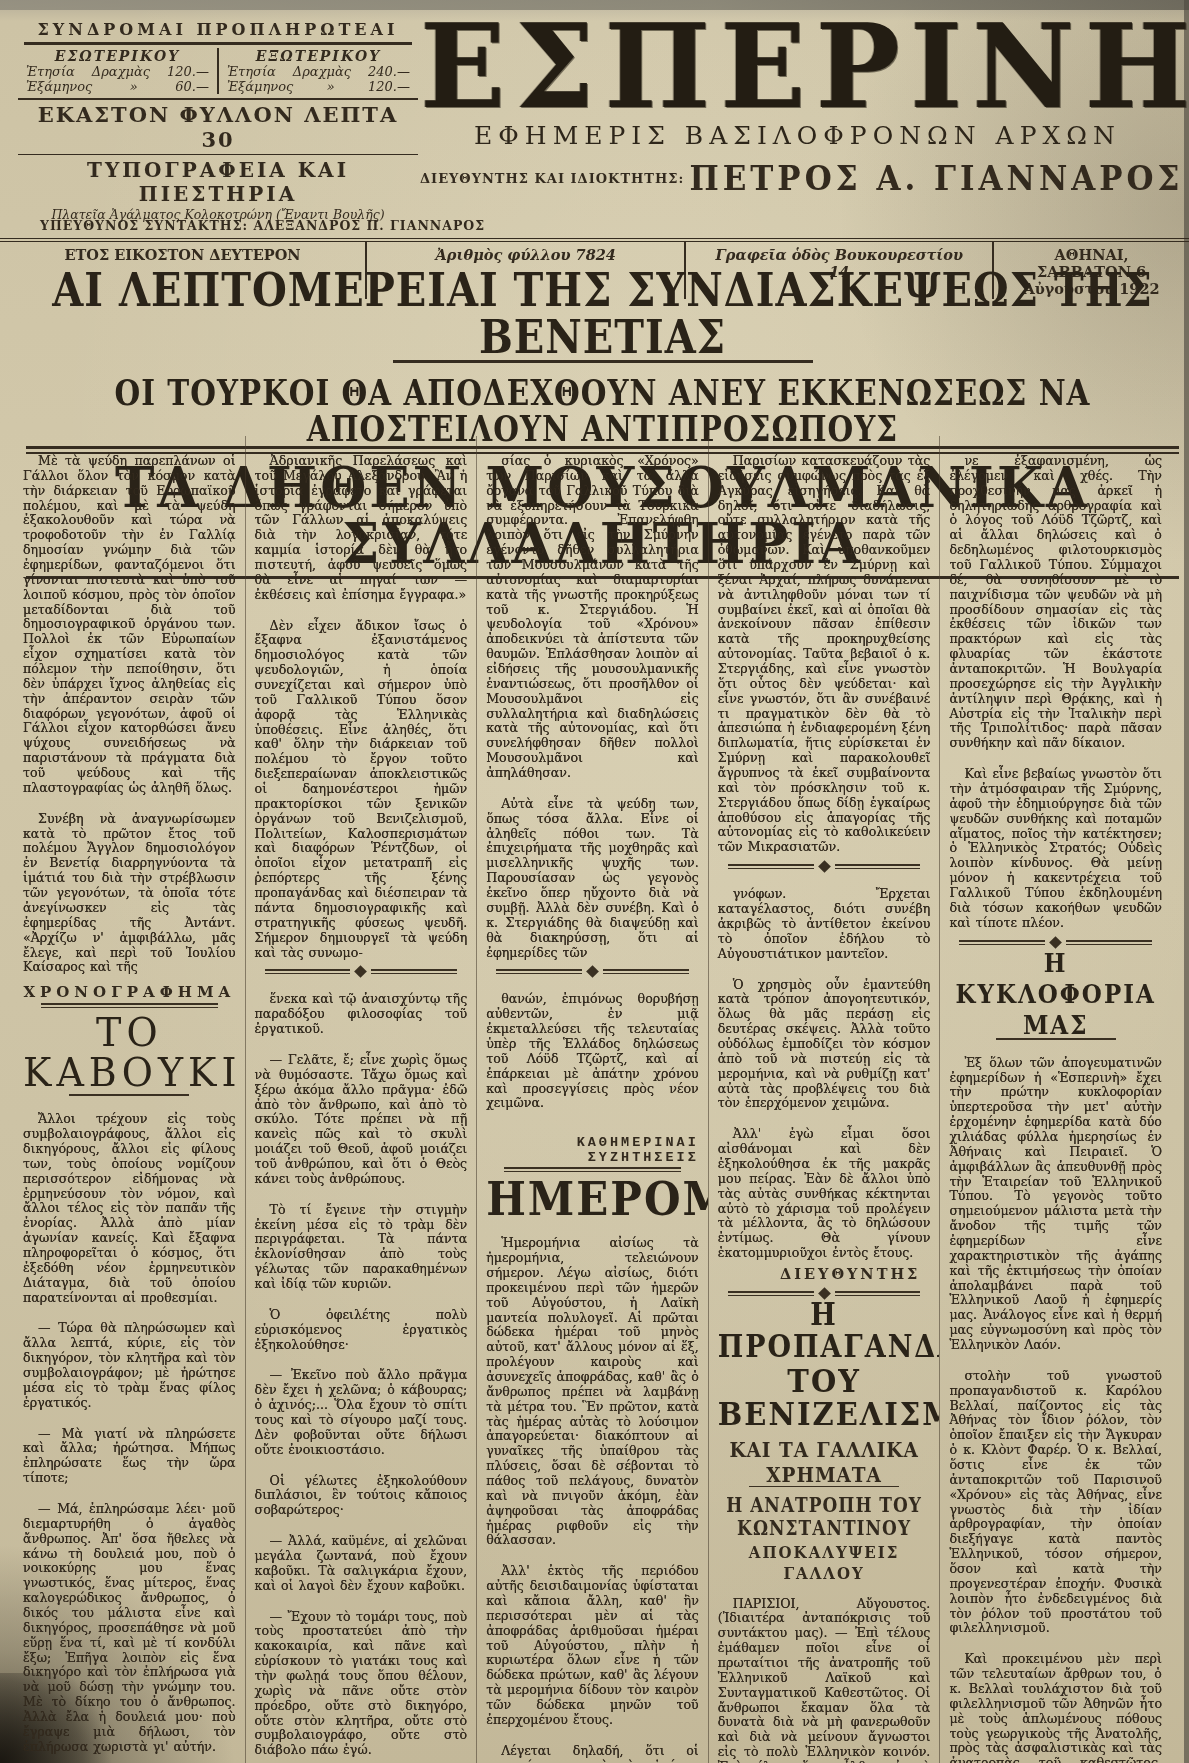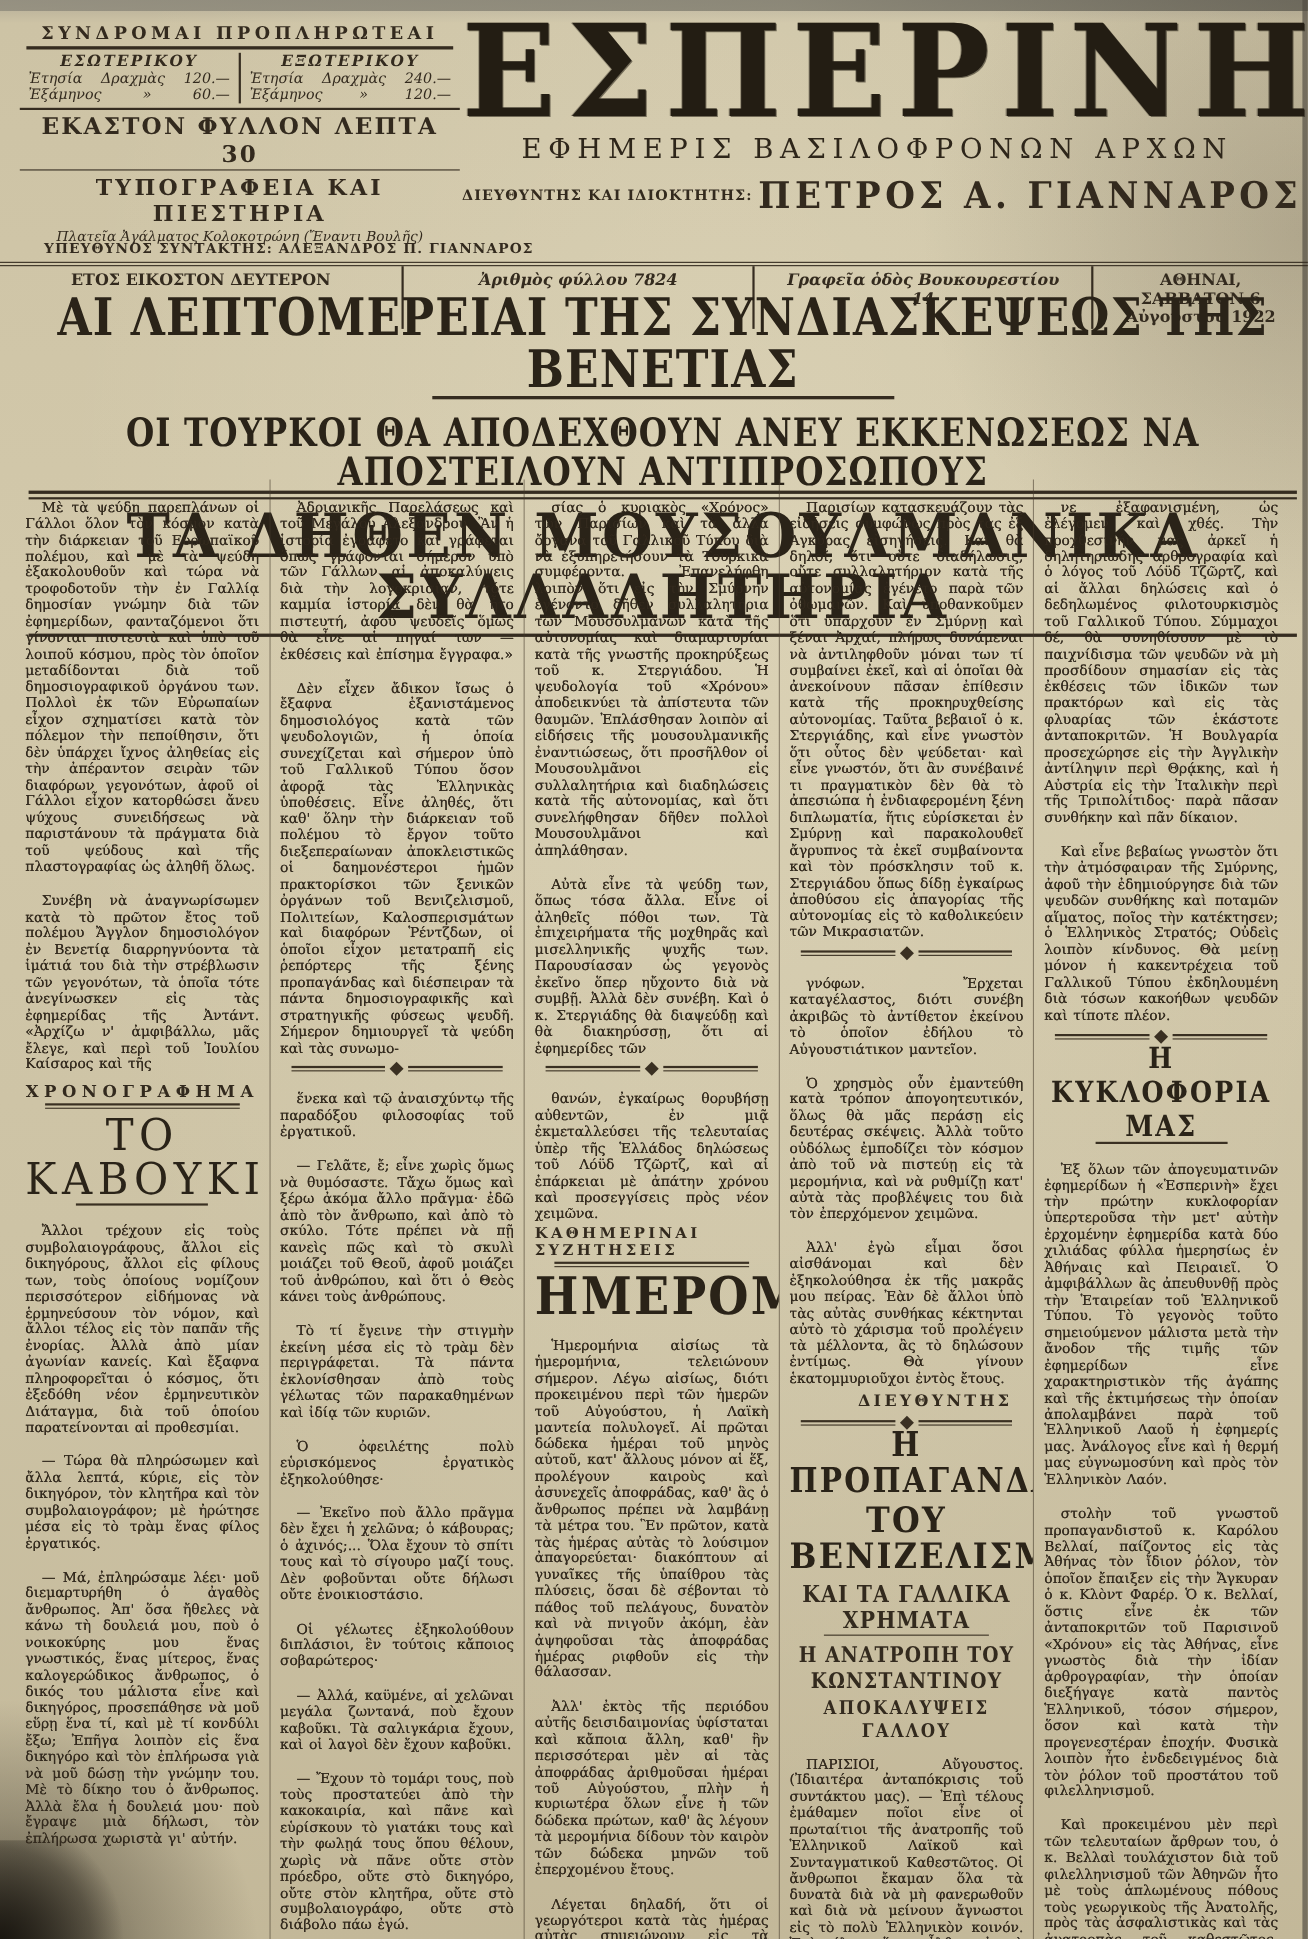--- a/index.html
+++ b/index.html
@@ -60,21 +60,21 @@
   .col + .col{border-left:1px solid rgba(70,58,44,.55);}
   .bp{margin:16px 0 2px;text-indent:15px;text-align:justify;font-size:12.6px;line-height:1.18;word-spacing:1px;
       text-shadow:0 0 .6px rgba(44,36,24,.9);}
   .orn{display:flex;align-items:center;justify-content:center;margin:7px 10px 5px;}
   .orn::before,.orn::after{content:"";flex:1;border-top:2px solid #3a3022;border-bottom:1px solid #3a3022;height:2px;}
   .orn span{width:9px;height:9px;background:#3a3022;transform:rotate(45deg);margin:0 6px;}
   .sec-label{font-weight:bold;font-size:15px;letter-spacing:5px;text-align:center;margin-top:8px;}
   .sec-label-rule{border:0;border-top:2px solid #3a3022;border-bottom:1px solid #3a3022;height:2px;margin:2px 18px 6px;}
   .big-title{font-size:38px;letter-spacing:5px;text-align:center;line-height:1;margin:4px 0 2px;transform:scaleY(1.05);color:#2a2318;}
   .big-title-rule{width:120px;margin:4px auto 8px;border:0;border-top:2px solid #3a3022;}
-  .sm-label{font-weight:bold;font-size:13.5px;letter-spacing:3px;text-align:left;margin-top:2px;}
+  .sm-label{font-weight:bold;font-size:13.5px;letter-spacing:3px;text-align:right;margin-top:24px;font-family:Liberation Mono, monospace;}
   .hem-title{font-size:42px;font-weight:bold;letter-spacing:2px;text-align:center;line-height:1;margin:6px 0 10px;transform:scaleY(1.12);color:#2a2318;}
   .sig{text-align:right;font-weight:bold;font-size:14.5px;letter-spacing:3px;margin:4px 10px 6px 0;}
   .kick1{font-size:27px;font-weight:bold;letter-spacing:2px;text-align:center;line-height:1.05;margin-top:4px;transform:scaleY(1.15);color:#2a2318;}
   .kick2{font-size:29px;font-weight:bold;letter-spacing:2px;text-align:center;line-height:1.05;margin-top:8px;transform:scaleY(1.1);color:#2a2318;}
   .sub1{font-size:18.5px;font-weight:bold;letter-spacing:1px;text-align:center;margin-top:12px;transform:scaleY(1.15);}
   .sub2{font-size:17px;font-weight:bold;letter-spacing:1px;text-align:center;margin-top:10px;transform:scaleY(1.15);}
   .sub3{font-size:15px;font-weight:bold;letter-spacing:2px;text-align:center;margin:8px 0 8px;transform:scaleY(1.15);}
   .mini-rule{width:150px;margin:3px auto;border:0;border-top:1px solid #3a3022;}
   .kyk-title{font-size:23px;font-weight:bold;letter-spacing:2px;text-align:center;margin:6px 0 2px;transform:scaleY(1.15);color:#2a2318;}
 </style>
@@ -158,20 +158,21 @@
         <p class="bp">Μὲ τὰ ψεύδη παρεπλάνων οἱ Γάλλοι ὅλον τὸν κόσμον κατὰ τὴν διάρκειαν τοῦ Εὐρωπαϊκοῦ πολέμου, καὶ μὲ τὰ ψεύδη ἐξακολουθοῦν καὶ τώρα νὰ τροφοδοτοῦν τὴν ἐν Γαλλίᾳ δημοσίαν γνώμην διὰ τῶν ἐφημερίδων, φανταζόμενοι ὅτι γίνονται πιστευτὰ καὶ ὑπὸ τοῦ λοιποῦ κόσμου, πρὸς τὸν ὁποῖον μεταδίδονται διὰ τοῦ δημοσιογραφικοῦ ὀργάνου των. Πολλοὶ ἐκ τῶν Εὐρωπαίων εἶχον σχηματίσει κατὰ τὸν πόλεμον τὴν πεποίθησιν, ὅτι δὲν ὑπάρχει ἴχνος ἀληθείας εἰς τὴν ἀπέραντον σειρὰν τῶν διαφόρων γεγονότων, ἀφοῦ οἱ Γάλλοι εἶχον κατορθώσει ἄνευ ψύχους συνειδήσεως νὰ παριστάνουν τὰ πράγματα διὰ τοῦ ψεύδους καὶ τῆς πλαστογραφίας ὡς ἀληθῆ ὅλως.</p>
         <p class="bp">Συνέβη νὰ ἀναγνωρίσωμεν κατὰ τὸ πρῶτον ἔτος τοῦ πολέμου Ἄγγλον δημοσιολόγον ἐν Βενετίᾳ διαρρηγνύοντα τὰ ἱμάτιά του διὰ τὴν στρέβλωσιν τῶν γεγονότων, τὰ ὁποῖα τότε ἀνεγίνωσκεν εἰς τὰς ἐφημερίδας τῆς Ἀντάντ. «Ἀρχίζω ν' ἀμφιβάλλω, μᾶς ἔλεγε, καὶ περὶ τοῦ Ἰουλίου Καίσαρος καὶ τῆς</p>
       </div>
     <div class="sec-label">ΧΡΟΝΟΓΡΑΦΗΜΑ</div>
     <hr class="sec-label-rule">
     <div class="big-title">ΤΟ ΚΑΒΟΥΚΙ</div>
     <hr class="big-title-rule">
     <div>
         <p class="bp">Ἄλλοι τρέχουν εἰς τοὺς συμβολαιογράφους, ἄλλοι εἰς δικηγόρους, ἄλλοι εἰς φίλους των, τοὺς ὁποίους νομίζουν περισσότερον εἰδήμονας νὰ ἑρμηνεύσουν τὸν νόμον, καὶ ἄλλοι τέλος εἰς τὸν παπᾶν τῆς ἐνορίας. Ἀλλὰ ἀπὸ μίαν ἀγωνίαν κανείς. Καὶ ἔξαφνα πληροφορεῖται ὁ κόσμος, ὅτι ἐξεδόθη νέον ἑρμηνευτικὸν Διάταγμα, διὰ τοῦ ὁποίου παρατείνονται αἱ προθεσμίαι.</p>
         <p class="bp">— Τώρα θὰ πληρώσωμεν καὶ ἄλλα λεπτά, κύριε, εἰς τὸν δικηγόρον, τὸν κλητῆρα καὶ τὸν συμβολαιογράφον; μὲ ἠρώτησε μέσα εἰς τὸ τρὰμ ἕνας φίλος ἐργατικός.</p>
+        <p class="bp">— Μὰ γιατί νὰ πληρώσετε καὶ ἄλλα; ἠρώτησα. Μήπως ἐπληρώσατε ἕως τὴν ὥρα τίποτε;</p>
         <p class="bp">— Μά, ἐπληρώσαμε λέει· μοῦ διεμαρτυρήθη ὁ ἀγαθὸς ἄνθρωπος. Ἀπ' ὅσα ἤθελες νὰ κάνω τὴ δουλειά μου, ποὺ ὁ νοικοκύρης μου ἕνας γνωστικός, ἕνας μίτερος, ἕνας καλογερώδικος ἄνθρωπος, ὁ δικός του μάλιστα εἶνε καὶ δικηγόρος, προσεπάθησε νὰ μοῦ εὕρῃ ἕνα τί, καὶ μὲ τί κονδύλι ἔξω; Ἐπῆγα λοιπὸν εἰς ἕνα δικηγόρο καὶ τὸν ἐπλήρωσα γιὰ νὰ μοῦ δώσῃ τὴν γνώμην του. Μὲ τὸ δίκηο του ὁ ἄνθρωπος. Ἀλλὰ ἔλα ἡ δουλειά μου· ποὺ ἔγραψε μιὰ δήλωσι, τὸν ἐπλήρωσα χωριστὰ γι' αὐτήν.</p>
       </div>
   </div>
 
   <div class="col">
     <div>
         <p class="bp">Ἀδριανικῆς Παρελάσεως καὶ τοῦ Μεγάλου Ἀλεξάνδρου. Ἂν ἡ ἱστορία ἐγράφετο καὶ γράφεται ὅπως γράφονται σήμερον ὑπὸ τῶν Γάλλων αἱ ἀποκαλύψεις διὰ τὴν λογοκρισίαν, τότε καμμία ἱστορία δὲν θὰ ἦτο πιστευτή, ἀφοῦ ψευδεῖς ὅμως θὰ εἶνε αἱ πηγαί των — ἐκθέσεις καὶ ἐπίσημα ἔγγραφα.»</p>
         <p class="bp">Δὲν εἶχεν ἄδικον ἴσως ὁ ἔξαφνα ἐξανιστάμενος δημοσιολόγος κατὰ τῶν ψευδολογιῶν, ἡ ὁποία συνεχίζεται καὶ σήμερον ὑπὸ τοῦ Γαλλικοῦ Τύπου ὅσον ἀφορᾷ τὰς Ἑλληνικὰς ὑποθέσεις. Εἶνε ἀληθές, ὅτι καθ' ὅλην τὴν διάρκειαν τοῦ πολέμου τὸ ἔργον τοῦτο διεξεπεραίωναν ἀποκλειστικῶς οἱ δαημονέστεροι ἡμῶν πρακτορίσκοι τῶν ξενικῶν ὀργάνων τοῦ Βενιζελισμοῦ, Πολιτείων, Καλοσπερισμάτων καὶ διαφόρων Ῥέντζδων, οἱ ὁποῖοι εἶχον μετατραπῆ εἰς ῥεπόρτερς τῆς ξένης προπαγάνδας καὶ διέσπειραν τὰ πάντα δημοσιογραφικῆς καὶ στρατηγικῆς φύσεως ψευδῆ. Σήμερον δημιουργεῖ τὰ ψεύδη καὶ τὰς συνωμο-</p>
       </div>
     <div class="orn">
@@ -198,21 +199,21 @@
 
   <div class="col">
     <div>
         <p class="bp">σίας ὁ κυριακὸς «Χρόνος» τῶν Παρισίων καὶ τὰ ἄλλα ὄργανα τοῦ Γαλλικοῦ Τύπου διὰ νὰ ἐξυπηρετήσουν τὰ Τουρκικὰ συμφέροντα. Ἐπανελήφθη λοιπὸν ὅτι εἰς τὴν Σμύρνην ἐγένοντο δῆθεν συλλαλητήρια τῶν Μουσουλμάνων κατὰ τῆς αὐτονομίας καὶ διαμαρτυρίαι κατὰ τῆς γνωστῆς προκηρύξεως τοῦ κ. Στεργιάδου. Ἡ ψευδολογία τοῦ «Χρόνου» ἀποδεικνύει τὰ ἀπίστευτα τῶν θαυμῶν. Ἐπλάσθησαν λοιπὸν αἱ εἰδήσεις τῆς μουσουλμανικῆς ἐναντιώσεως, ὅτι προσῆλθον οἱ Μουσουλμᾶνοι εἰς συλλαλητήρια καὶ διαδηλώσεις κατὰ τῆς αὐτονομίας, καὶ ὅτι συνελήφθησαν δῆθεν πολλοὶ Μουσουλμᾶνοι καὶ ἀπηλάθησαν.</p>
         <p class="bp">Αὐτὰ εἶνε τὰ ψεύδη των, ὅπως τόσα ἄλλα. Εἶνε οἱ ἀληθεῖς πόθοι των. Τὰ ἐπιχειρήματα τῆς μοχθηρᾶς καὶ μισελληνικῆς ψυχῆς των. Παρουσίασαν ὡς γεγονὸς ἐκεῖνο ὅπερ ηὔχοντο διὰ νὰ συμβῇ. Ἀλλὰ δὲν συνέβη. Καὶ ὁ κ. Στεργιάδης θὰ διαψεύδῃ καὶ θὰ διακηρύσσῃ, ὅτι αἱ ἐφημερίδες τῶν</p>
       </div>
     <div class="orn">
         <span></span>
       </div>
     <div>
-        <p class="bp">θανών, ἐγκαίρως θορυβήσῃ αὐθεντῶν, ἐν μιᾷ ἐκμεταλλεύσει τῆς τελευταίας ὑπὲρ τῆς Ἑλλάδος δηλώσεως τοῦ Λόϋδ Τζῶρτζ, καὶ αἱ ἐπάρκειαι μὲ ἀπάτην χρόνου καὶ προσεγγίσεις πρὸς νέον χειμῶνα.</p>
+        <p class="bp">θανών, ἐπιμόνως θορυβήσῃ αὐθεντῶν, ἐν μιᾷ ἐκμεταλλεύσει τῆς τελευταίας ὑπὲρ τῆς Ἑλλάδος δηλώσεως τοῦ Λόϋδ Τζῶρτζ, καὶ αἱ ἐπάρκειαι μὲ ἀπάτην χρόνου καὶ προσεγγίσεις πρὸς νέον χειμῶνα.</p>
       </div>
     <div class="sm-label">ΚΑΘΗΜΕΡΙΝΑΙ ΣΥΖΗΤΗΣΕΙΣ</div>
     <hr class="sec-label-rule">
     <div class="hem-title">ΗΜΕΡΟΜΗΝΙΑ</div>
     <div>
         <p class="bp">Ἡμερομήνια αἰσίως τὰ ἡμερομήνια, τελειώνουν σήμερον. Λέγω αἰσίως, διότι προκειμένου περὶ τῶν ἡμερῶν τοῦ Αὐγούστου, ἡ Λαϊκὴ μαντεία πολυλογεῖ. Αἱ πρῶται δώδεκα ἡμέραι τοῦ μηνὸς αὐτοῦ, κατ' ἄλλους μόνον αἱ ἕξ, προλέγουν καιροὺς καὶ ἀσυνεχεῖς ἀποφράδας, καθ' ἃς ὁ ἄνθρωπος πρέπει νὰ λαμβάνῃ τὰ μέτρα του. Ἓν πρῶτον, κατὰ τὰς ἡμέρας αὐτὰς τὸ λούσιμον ἀπαγορεύεται· διακόπτουν αἱ γυναῖκες τῆς ὑπαίθρου τὰς πλύσεις, ὅσαι δὲ σέβονται τὸ πάθος τοῦ πελάγους, δυνατὸν καὶ νὰ πνιγοῦν ἀκόμη, ἐὰν ἀψηφοῦσαι τὰς ἀποφράδας ἡμέρας ριφθοῦν εἰς τὴν θάλασσαν.</p>
         <p class="bp">Ἀλλ' ἐκτὸς τῆς περιόδου αὐτῆς δεισιδαιμονίας ὑφίσταται καὶ κἄποια ἄλλη, καθ' ἣν περισσότεραι μὲν αἱ τὰς ἀποφράδας ἀριθμοῦσαι ἡμέραι τοῦ Αὐγούστου, πλὴν ἡ κυριωτέρα ὅλων εἶνε ἡ τῶν δώδεκα πρώτων, καθ' ἃς λέγουν τὰ μερομήνια δίδουν τὸν καιρὸν τῶν δώδεκα μηνῶν τοῦ ἐπερχομένου ἔτους.</p>
         <p class="bp">Λέγεται δηλαδή, ὅτι οἱ γεωργότεροι κατὰ τὰς ἡμέρας αὐτὰς σημειώνουν εἰς τὰ κατάστιχά των ἡμέραν πρὸς ἡμέραν τὰ καιρικὰ φαινόμενα, ἐξ ὧν συμπεραίνουν περὶ τοῦ καιροῦ ἑκάστου τῶν μηνῶν τοῦ ἔτους, καὶ ρυθμίζουν ἀναλόγως σπορὰν καὶ συγκομιδὴν διὰ νέον χειμῶνα.</p>
       </div>
   </div>

